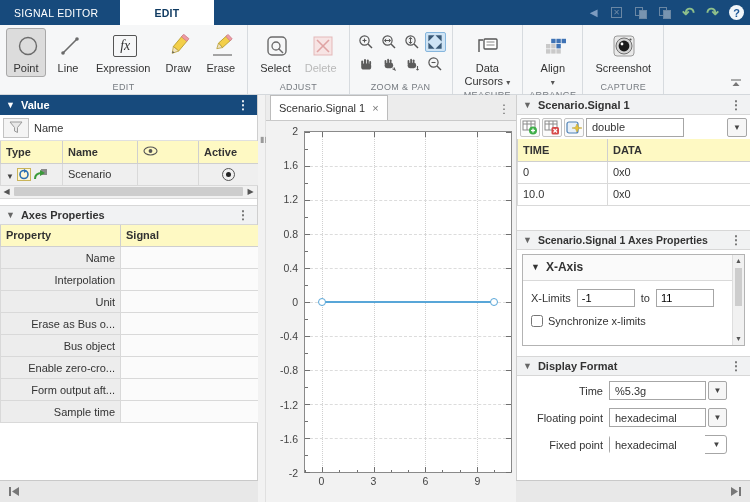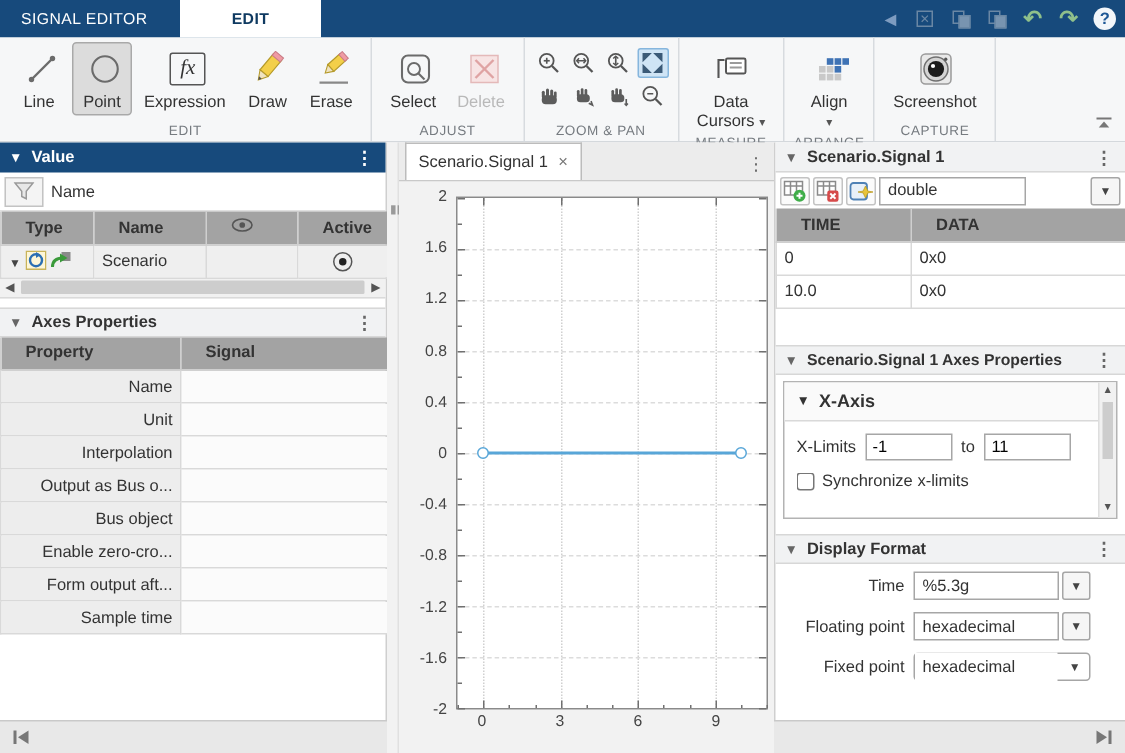--- a/index.html
+++ b/index.html
@@ -50,21 +50,21 @@
   .hdr-gray .kebab { color:#666; }
 
   
   .filter-row { display:flex; align-items:center; height:26px; padding:2px 3px; gap:5px; border-bottom:1px solid #e0e0e0; }
   .funnel-btn { width:26px; height:20px; border:1px solid #c3c3c3; background:#f4f4f4; display:flex; align-items:center; justify-content:center; }
   .filter-row input { flex:1; height:20px; border:1px solid #b9b9b9; padding:0 5px; font-size:11px; font-family:inherit; color:#333; }
   .filter-row input::placeholder { color:#9a9a9a; }
 
   
   table.grid { border-collapse:collapse; width:100%; table-layout:fixed; font-size:11px; }
-  table.grid th { font-weight:bold; text-align:left; background:#a3a3a3; border:1px solid #cfcfcf; border-top:none; padding:3px 16px; height:22px; }
+  table.grid th { font-weight:bold; text-align:left; background:#fef9c3; border:1px solid #cfcfcf; border-top:none; padding:3px 5px; height:22px; }
   table.grid td { border:1px solid #d9d9d9; padding:2px 5px; height:22px; overflow:hidden; white-space:nowrap; }
   .inputs-tbl td { background:#fff; }
   .inputs-tbl tr.scen td { background:#efefef; }
   .cell-center { text-align:center; }
 
   .hscroll { height:13px; background:#f1f1f1; border-bottom:1px solid #dadada; display:flex; align-items:center; }
   .hscroll .arr { width:13px; font-size:8px; color:#555; text-align:center; }
   .hscroll .thumb { flex:1; height:9px; background:#cdcdcd; border-radius:1px; margin:0 1px; }
 
   .props-tbl td.pname { background:#ededed; text-align:right; color:#333; }
@@ -157,37 +157,37 @@
       <span class="qa-ic undo-redo">↶</span>
       <span class="qa-ic undo-redo">↷</span>
       <span class="help-circ">?</span>
     </div>
   </div>
 
   <div class="ribbon">
 
     <div class="rsec">
       <div class="rsec-body">
+        <div class="rbtn sel">
+          <span class="icon28">
+            <svg width="24" height="24" viewBox="0 0 24 24">
+                <circle cx="12" cy="12" r="8.5" fill="none" stroke="#6b6b6b" stroke-width="1.4"></circle>
+              </svg>
+          </span>
+          <span class="lbl">Point</span>
+        </div>
         <div class="rbtn">
           <span class="icon28">
             <svg width="24" height="24" viewBox="0 0 24 24">
                 <line x1="5" y1="19" x2="19" y2="5" stroke="#6b6b6b" stroke-width="1.6"></line>
                 <circle cx="5" cy="19" r="1.8" fill="#6b6b6b"></circle>
                 <circle cx="19" cy="5" r="1.8" fill="#6b6b6b"></circle>
               </svg>
           </span>
           <span class="lbl">Line</span>
-        </div>
-        <div class="rbtn sel">
-          <span class="icon28">
-            <svg width="24" height="24" viewBox="0 0 24 24">
-                <circle cx="12" cy="12" r="8.5" fill="none" stroke="#6b6b6b" stroke-width="1.4"></circle>
-              </svg>
-          </span>
-          <span class="lbl">Point</span>
         </div>
         <div class="rbtn">
           <span class="icon28">
             <span style="border:1.4px solid #555; width:24px; height:22px; display:flex; align-items:center; justify-content:center; font-family:'Liberation Serif',serif; font-style:italic; font-size:14px; color:#333; border-radius:2px;">fx</span>
           </span>
           <span class="lbl">Expression</span>
         </div>
         <div class="rbtn">
           <span class="icon28">
             <svg width="26" height="24" viewBox="0 0 26 24">
@@ -477,29 +477,29 @@
       <tbody>
           <tr>
         <th>Property</th>
         <th>Signal</th>
       </tr>
       <tr>
             <td class="pname">Name</td>
             <td class="pval"></td>
           </tr>
       <tr>
+            <td class="pname">Interpolation</td>
+            <td class="pval"></td>
+          </tr>
+      <tr>
             <td class="pname">Unit</td>
             <td class="pval"></td>
           </tr>
       <tr>
-            <td class="pname">Interpolation</td>
-            <td class="pval"></td>
-          </tr>
-      <tr>
-            <td class="pname">Output as Bus o...</td>
+            <td class="pname">Erase as Bus o...</td>
             <td class="pval"></td>
           </tr>
       <tr>
             <td class="pname">Bus object</td>
             <td class="pval"></td>
           </tr>
       <tr>
             <td class="pname">Enable zero-cro...</td>
             <td class="pval"></td>
           </tr>

